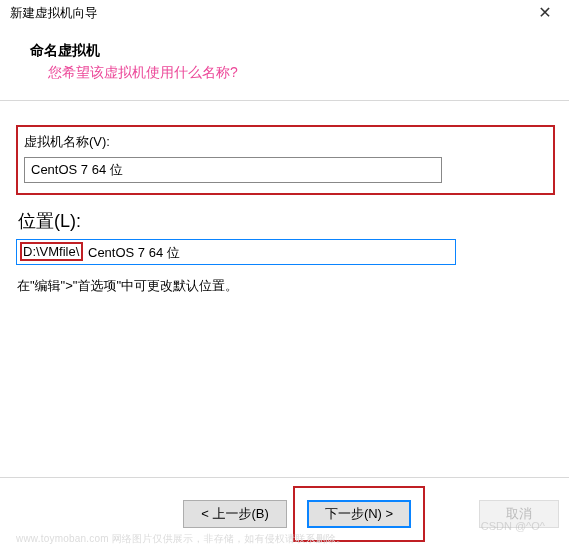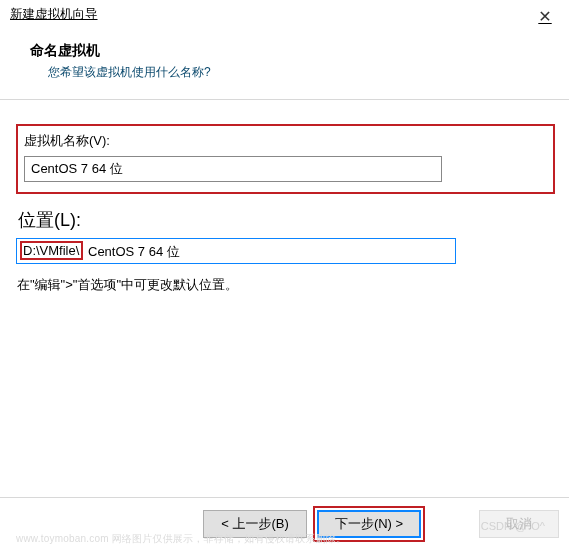--- a/index.html
+++ b/index.html
@@ -9,24 +9,23 @@
       background: #fff;
       font-family: "Microsoft YaHei", "SimSun", sans-serif;
       font-size: 13px;
       color: #000;
       position: relative;
       overflow: hidden;
     }
     .titlebar {
       display: flex;
       justify-content: space-between;
-      align-items: flex-start;
+      align-items: flex-end;
       padding: 6px 8px 6px 10px;
       height: 28px;
-      text-decoration: underline;
     }
     .titlebar .title { font-size: 12.5px; }
     .close-btn {
       width: 32px;
       height: 20px;
       display: flex;
       align-items: center;
       justify-content: center;
       cursor: pointer;
       font-size: 16px;
@@ -35,23 +34,23 @@
     }
     .header-area {
       padding: 14px 0 18px 30px;
     }
     .header-area h1 {
       font-size: 14px;
       font-weight: 700;
       margin-bottom: 4px;
     }
     .header-area .subtitle {
-      font-size: 12px;
+      font-size: 14px;
       padding-left: 18px;
-      color: #0c4a6e;
+      color: #ec4899;
     }
     .separator {
       height: 1px;
       background: #d8d8d8;
       margin: 0 0 0 0;
     }
     .content {
       padding: 24px 14px 0 16px;
     }
     .red-group {
@@ -172,21 +171,21 @@
     }
     .watermark-right {
       position: absolute;
       right: 24px;
       bottom: 18px;
       font-size: 11px;
       color: rgba(180,180,180,0.5);
     }
     .next-red {
       border: 2px solid #c01f24;
-      padding: 2px;
+      padding: 12px;
     }
   </style>
 </head>
 <body>
 
 <div class="titlebar">
   <span class="title">新建虚拟机向导</span>
   <div class="close-btn">
     <span>✕</span>
   </div>

